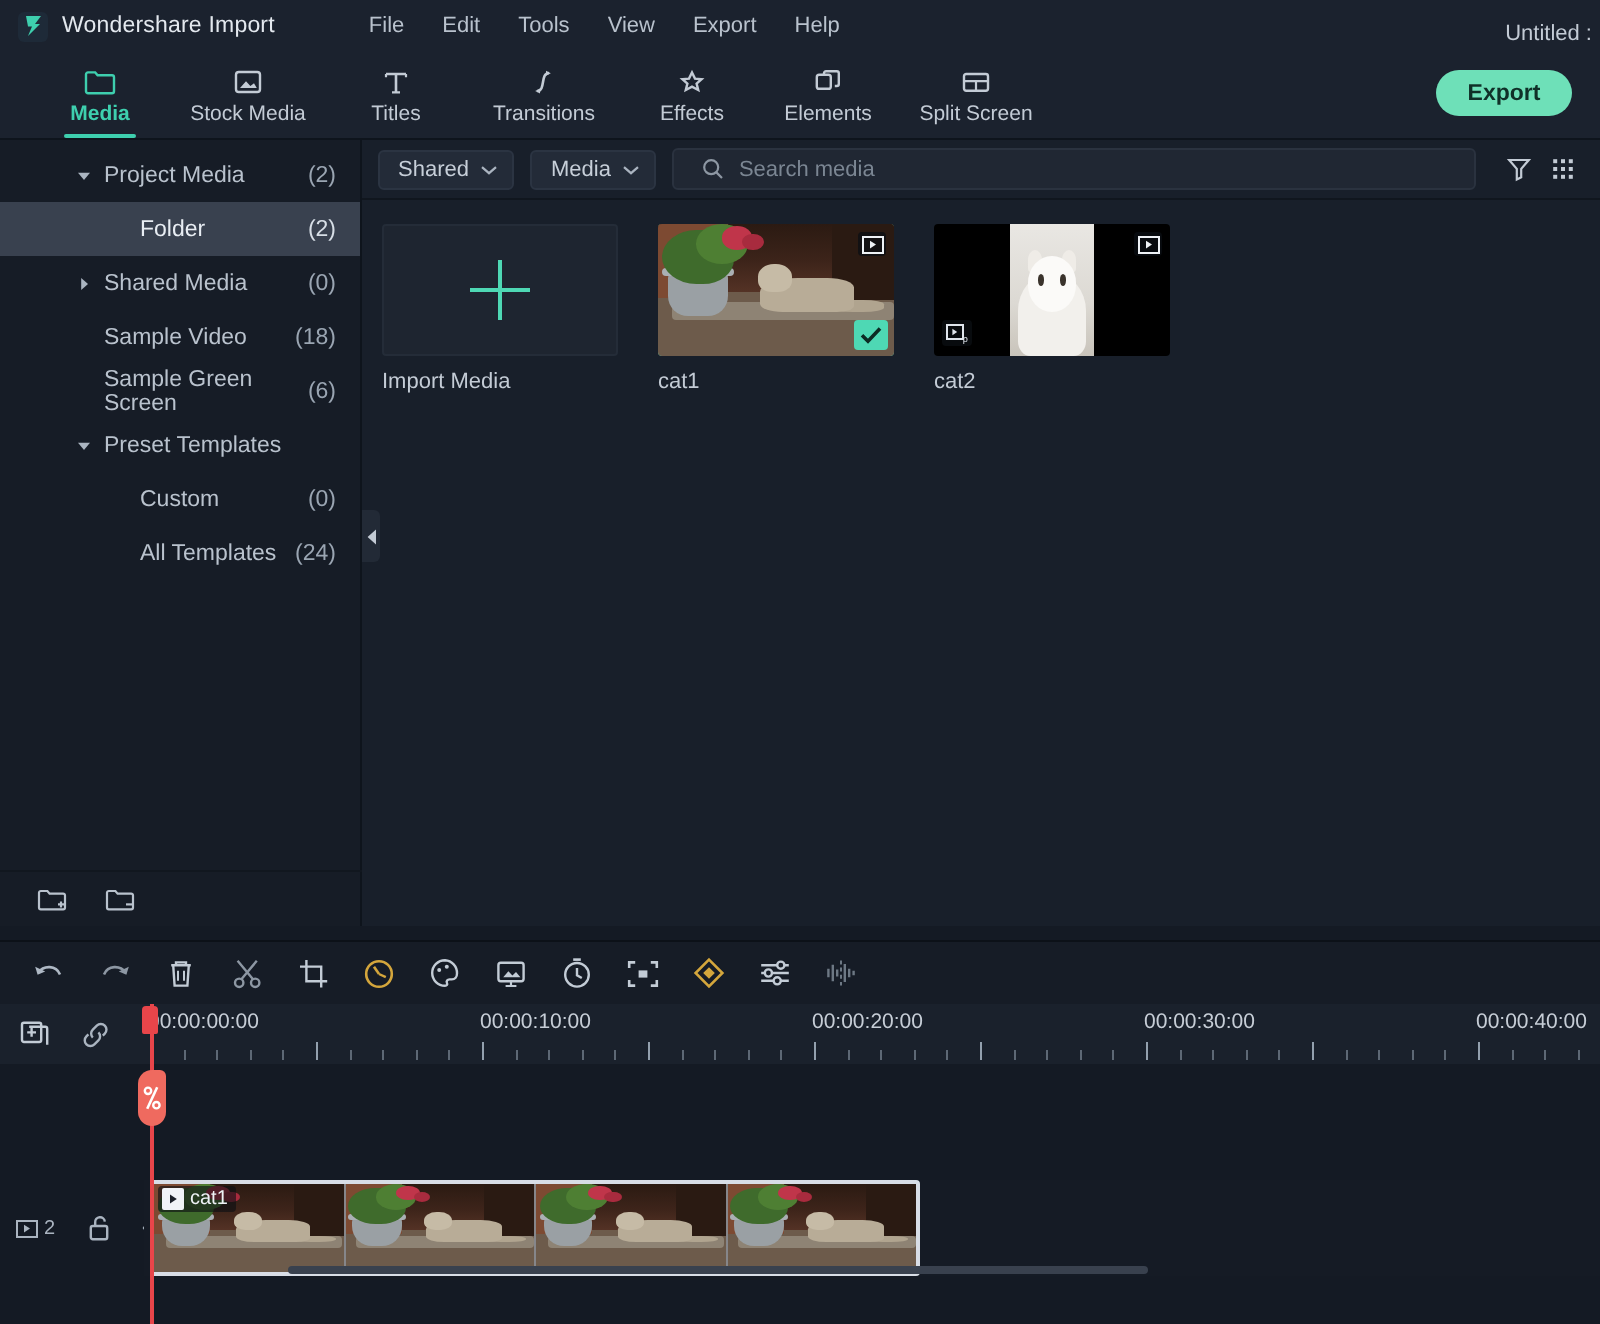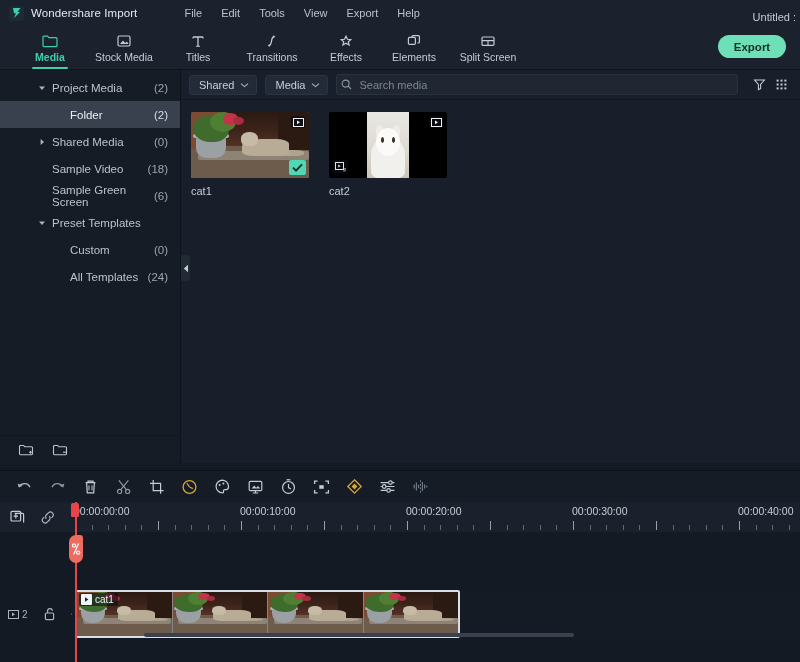--- a/index.html
+++ b/index.html
@@ -113,21 +113,21 @@
     background: #232b38; border-radius: 3px; margin-right: 8px;
     padding: 0 2px 0 9px; cursor: pointer; border: 1px solid #2b3442;
   }
   .mt-btn .lbl { font-size: 11px; color: #c7cfd9; }
   .mt-caret {
     width: 20px; display: flex; align-items: center; justify-content: center;
   }
   .mt-caret svg { display: block; }
   .search-box {
     flex: 1; height: 21px; background: #202733; border: 1px solid #2a323f;
-    border-radius: 3px; display: flex; align-items: center; padding: 0 4px;
+    border-radius: 3px; display: flex; align-items: center; padding: 0 14px;
     margin-right: 10px;
   }
   .search-box svg { display: block; flex-shrink: 0; }
   .search-input {
     flex: 1; background: transparent; border: none; outline: none;
     color: #c7cfd9; font-size: 11px; margin-left: 7px;
     font-family: "Liberation Sans", sans-serif;
   }
   .search-input::placeholder { color: #7b8693; }
   .mt-icon { width: 22px; display:flex; align-items:center; justify-content:center; cursor:pointer; }
@@ -511,20 +511,27 @@
           <rect x="1.6" y="9.4" width="2" height="2"></rect>
               <rect x="5.5" y="9.4" width="2" height="2"></rect>
               <rect x="9.4" y="9.4" width="2" height="2"></rect>
             </g>
         </svg>
       </span>
     </div>
 
     <div class="media-grid">
 
+      <div class="media-cell import-cell">
+        <div class="media-thumb">
+          <span class="plus-h"></span>
+          <span class="plus-v"></span>
+        </div>
+        <div class="media-name">Import Media</div>
+      </div>
 
       <div class="media-cell selected">
         <div class="media-thumb">
           <div class="scene-cat1">
             <div class="s1-sky"></div>
               <div class="s1-wallL"></div>
               <div class="s1-wallR"></div>
             <div class="s1-ground"></div>
               <div class="s1-ledge"></div>
             <div class="s1-cattail"></div>

